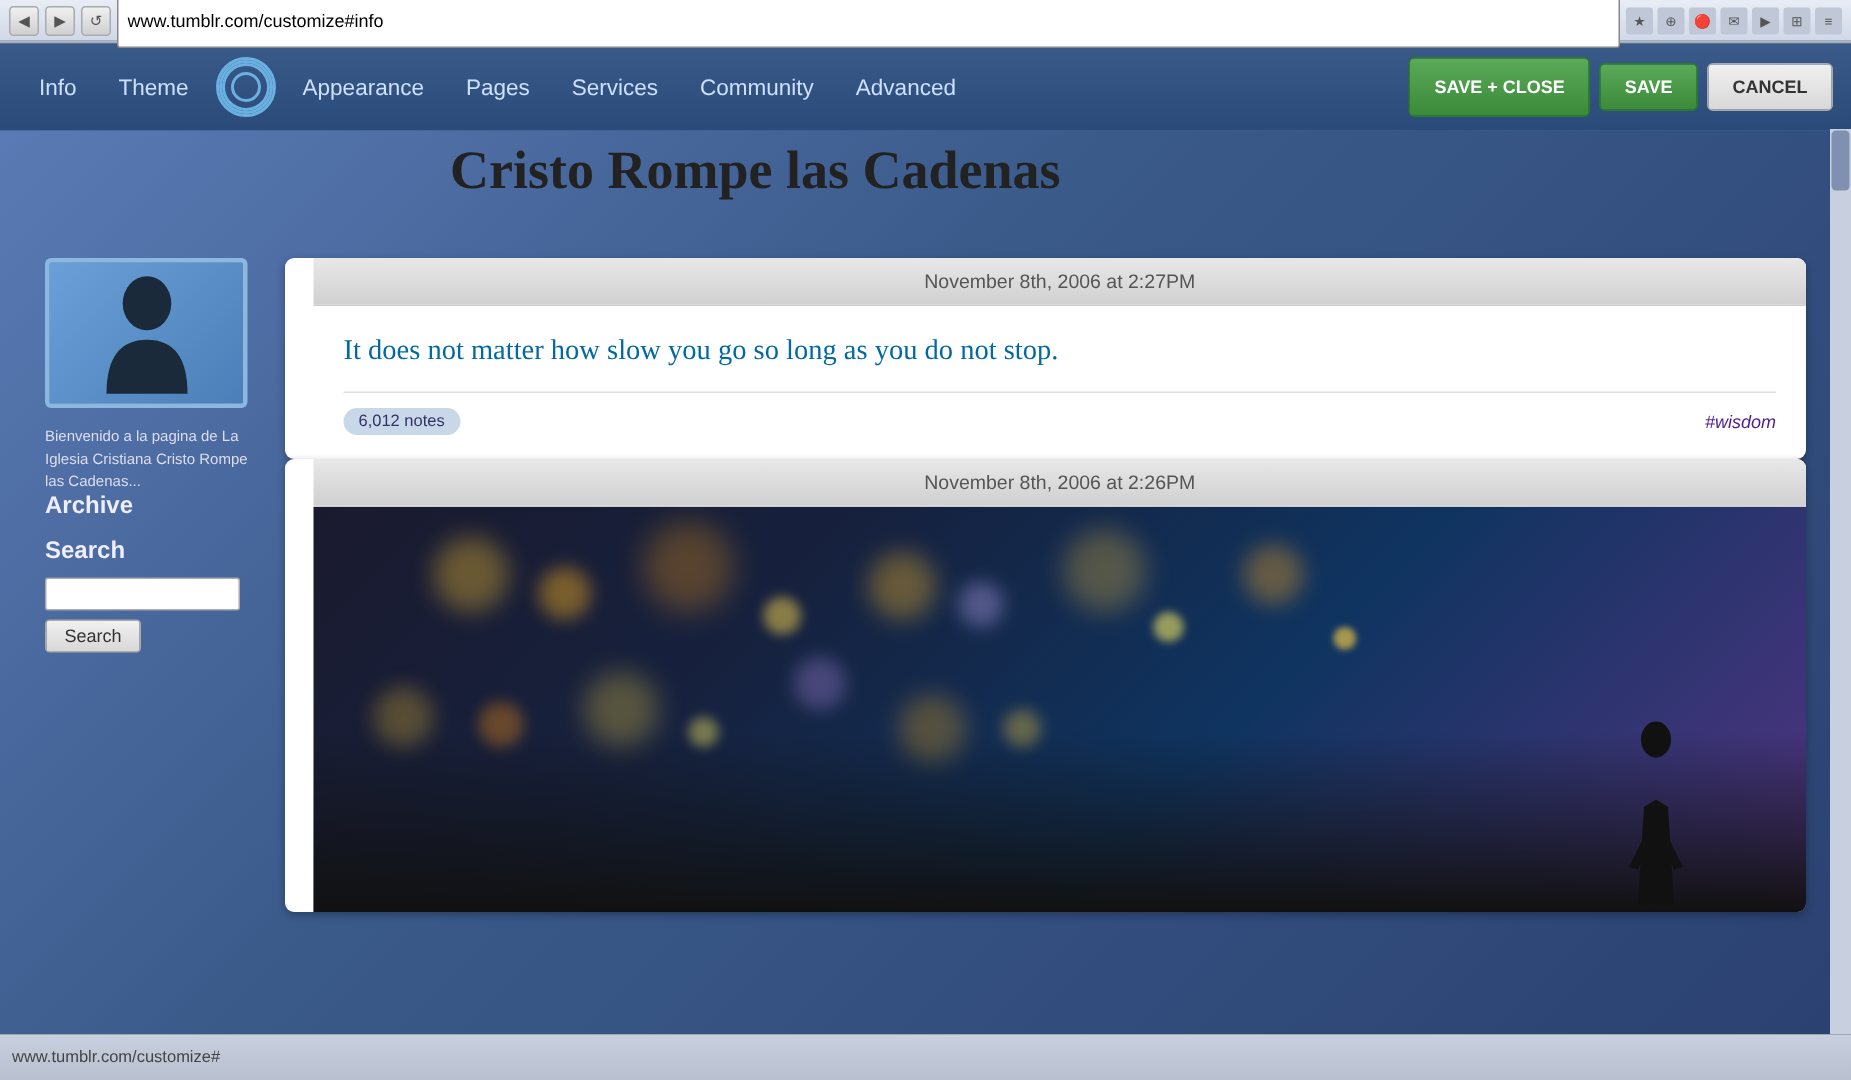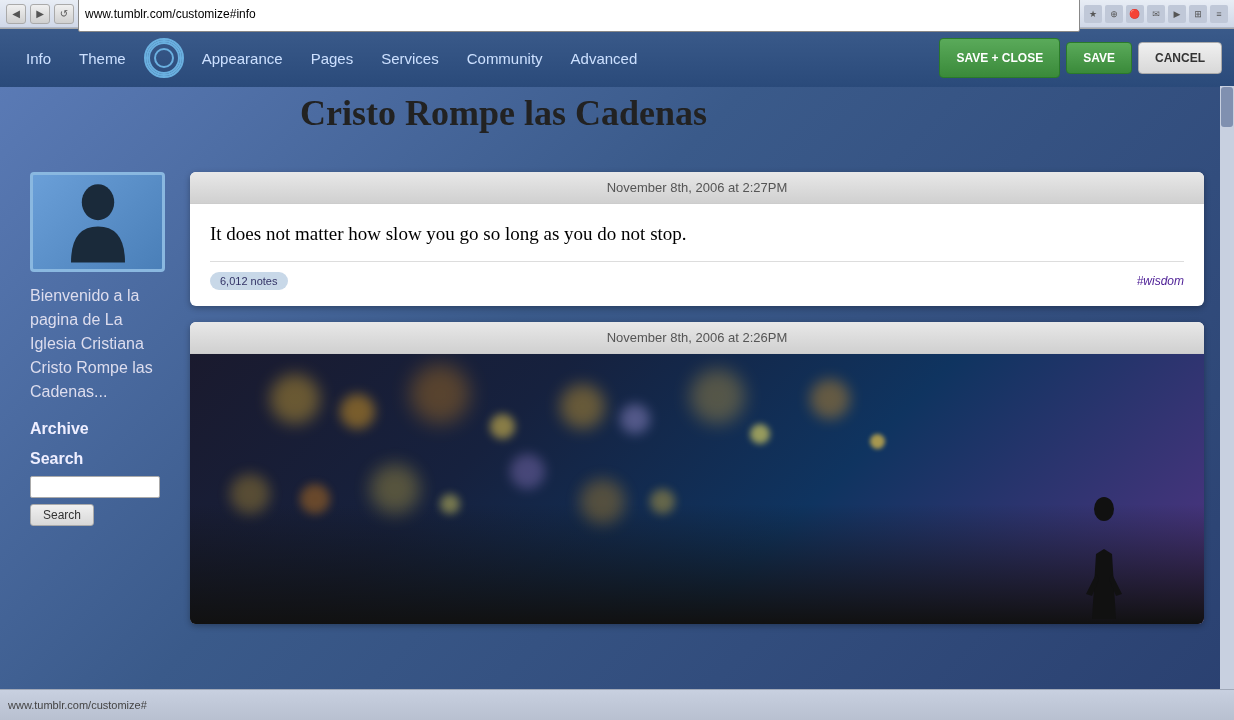--- a/index.html
+++ b/index.html
@@ -163,24 +163,23 @@
       margin-bottom: 12px;
       overflow: hidden;
     }
 
     .avatar-silhouette {
       width: 80px;
       height: 90px;
     }
 
     .sidebar-description {
-      font-size: 16px;
+      font-size: 10px;
       color: #dde;
       line-height: 1.5;
-      margin-bottom: 16px;
     }
 
     .archive-title {
       font-size: 16px;
       font-weight: bold;
       color: #eef;
       margin-bottom: 12px;
     }
 
     .search-title {
@@ -213,42 +212,42 @@
     }
 
     
     .posts-area {
       flex: 1;
     }
 
     .post-card {
       background: white;
       border-radius: 6px;
-      margin-bottom: 16px;
       overflow: hidden;
       box-shadow: 0 2px 6px rgba(0,0,0,0.3);
+      padding-left: 19px;
     }
 
     .post-header {
       background: linear-gradient(to bottom, #e8e8e8, #d0d0d0);
       padding: 8px 16px;
       font-size: 13px;
       color: #555;
       border-bottom: 1px solid #ccc;
       text-align: center;
     }
 
     .post-body {
       padding: 16px 20px;
     }
 
     .post-quote {
       font-family: Georgia, serif;
       font-size: 19px;
-      color: #000000;
+      color: #0369a1;
       line-height: 1.5;
       margin-bottom: 12px;
     }
 
     .post-attribution {
       font-size: 13px;
       color: #444;
       margin-bottom: 12px;
     }
 

